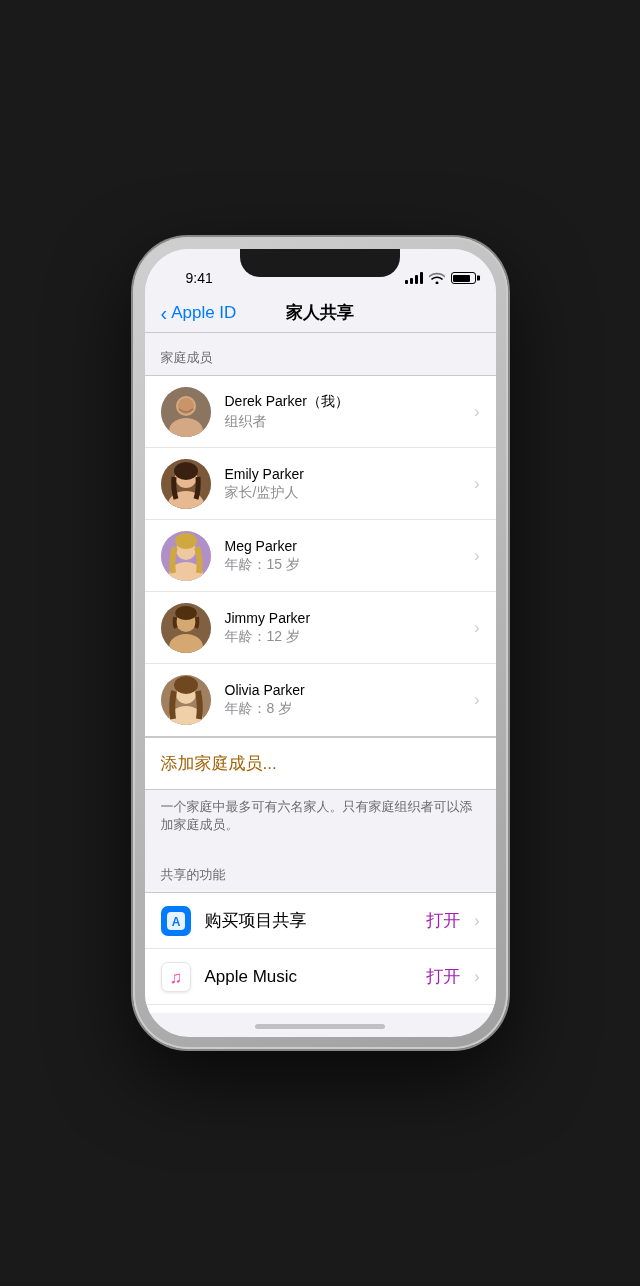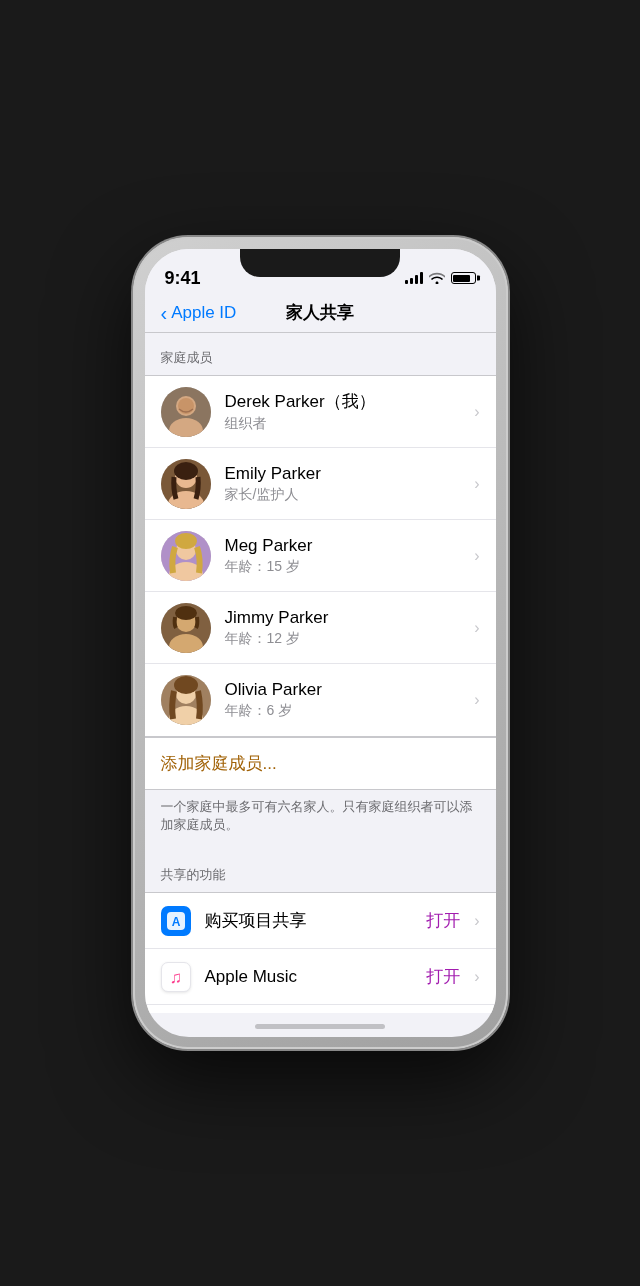--- a/index.html
+++ b/index.html
@@ -43,23 +43,24 @@
     
     .status-bar {
       height: 44px;
       padding: 14px 20px 0;
       display: flex;
       justify-content: space-between;
       align-items: center;
       background: #f2f2f7;
     }
     .status-time {
-      font-size: 18px;
-      font-weight: 700;
+      font-size: 14px;
+      font-weight: 400;
       color: #000;
+      margin-left: 21px;
     }
     .status-icons {
       display: flex;
       align-items: center;
       gap: 6px;
     }
     .signal-bars {
       display: flex;
       align-items: flex-end;
       gap: 2px;
@@ -173,21 +174,21 @@
       background: #ccc;
     }
     .avatar svg {
       width: 100%;
       height: 100%;
     }
     .item-text {
       flex: 1;
     }
     .item-name {
-      font-size: 17px;
+      font-size: 14px;
       color: #000;
       margin-bottom: 2px;
     }
     .item-subtitle {
       font-size: 14px;
       color: #8e8e93;
     }
     .chevron-right {
       color: #c8c8cc;
       font-size: 16px;
@@ -387,21 +388,21 @@
               <circle cx="25" cy="19" r="10" fill="#f0d0a8"></circle>
               <ellipse cx="25" cy="44" rx="17" ry="13" fill="#f0d0a8"></ellipse>
 
               <ellipse cx="25" cy="10" rx="12" ry="9" fill="#704820"></ellipse>
               <path d="M13 16 Q10 30 12 44" stroke="#704820" stroke-width="6" fill="none"></path>
               <path d="M37 16 Q40 30 38 44" stroke="#704820" stroke-width="6" fill="none"></path>
             </svg>
           </div>
           <div class="item-text">
             <div class="item-name">Olivia Parker</div>
-            <div class="item-subtitle">年龄：6 岁</div>
+            <div class="item-subtitle">年龄：8 岁</div>
           </div>
           <span class="chevron-right">›</span>
         </div>
       </div>
 
       <div class="add-member">添加家庭成员...</div>
 
       <div class="footer-note">一个家庭中最多可有六名家人。只有家庭组织者可以添加家庭成员。</div>
 
       <div class="section-header">共享的功能</div>

